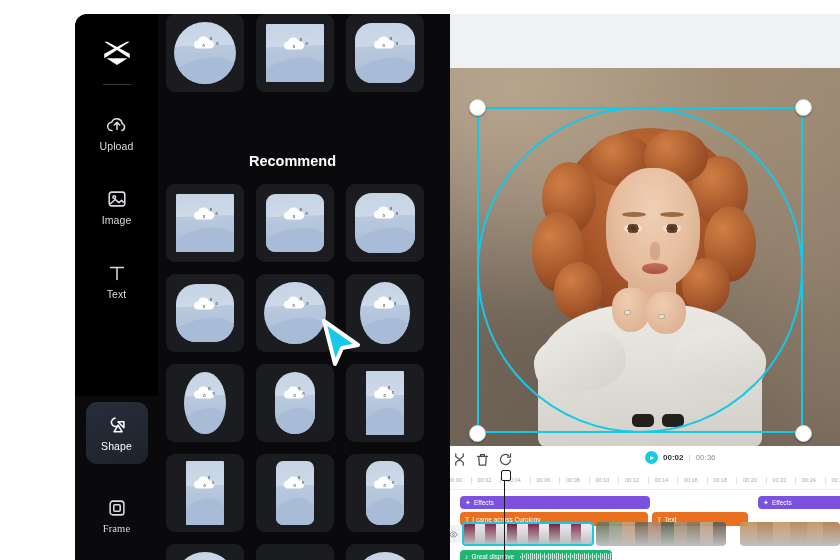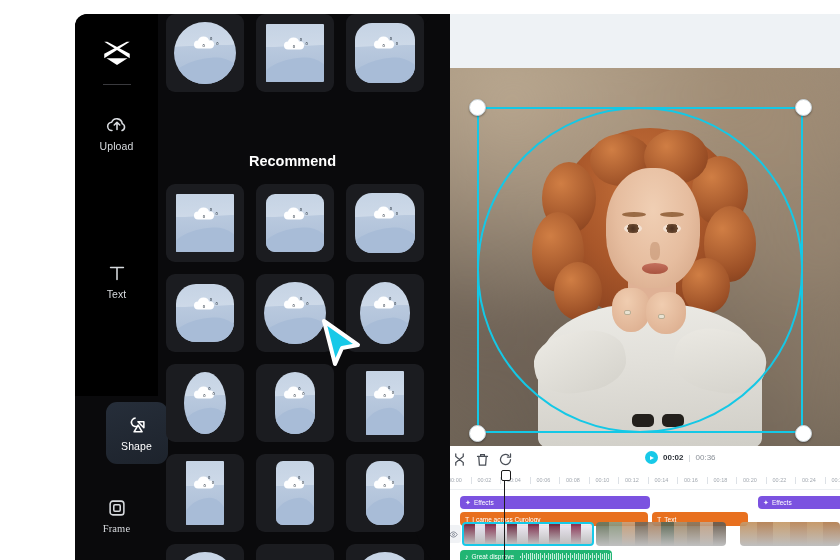--- a/index.html
+++ b/index.html
@@ -213,21 +213,20 @@
   }
   .nav-item {
     position: absolute; left: 50%; transform: translateX(-50%);
     width: 62px; height: 62px; border-radius: 11px;
     display: flex; flex-direction: column; align-items: center; justify-content: center;
     gap: 4px; color: #d7dade;
   }
   .nav-item.active {
     background: linear-gradient(160deg, #262e3a 0%, #1d232c 100%);
     color: #ffffff;
-    margin-left: 20px;
   }
   .nav-ico { width: 22px; height: 22px; display: block; }
   .nav-ico svg { width: 22px; height: 22px; display: block; }
   .nav-label { font-size: 10.5px; letter-spacing: .1px; }
 
   
   .grid-area {
     position: absolute; left: 83px; top: 0; width: 292px; height: 546px;
     overflow: hidden;
   }
@@ -509,20 +508,30 @@
       <div class="nav-item" style="top:88px;">
         <span class="nav-ico">
           <svg viewBox="0 0 24 24" fill="none" stroke="currentColor" stroke-width="1.7" stroke-linecap="round" stroke-linejoin="round">
             <path d="M6.5 18a4.5 4.5 0 0 1-.3-9 6 6 0 0 1 11.5 1.5A4 4 0 0 1 17.5 18"></path>
             <path d="M12 9v8M12 9l-3 3M12 9l3 3"></path>
           </svg>
         </span>
         <span class="nav-label">Upload</span>
       </div>
 
+      <div class="nav-item" style="top:162px;">
+        <span class="nav-ico">
+          <svg viewBox="0 0 24 24" fill="none" stroke="currentColor" stroke-width="1.7" stroke-linejoin="round">
+            <rect x="3.5" y="4.5" width="17" height="15" rx="2.5"></rect>
+            <circle cx="9" cy="10" r="1.5"></circle>
+            <path d="M4.5 17.5 L10 12.5 L14 16 L17 13.5 L19.5 16"></path>
+          </svg>
+        </span>
+        <span class="nav-label">Image</span>
+      </div>
 
       <div class="nav-item" style="top:236px;">
         <span class="nav-ico">
           <svg viewBox="0 0 24 24" fill="none" stroke="currentColor" stroke-width="1.7" stroke-linecap="round">
             <path d="M5 6h14M12 6v13"></path>
           </svg>
         </span>
         <span class="nav-label">Text</span>
       </div>
 

